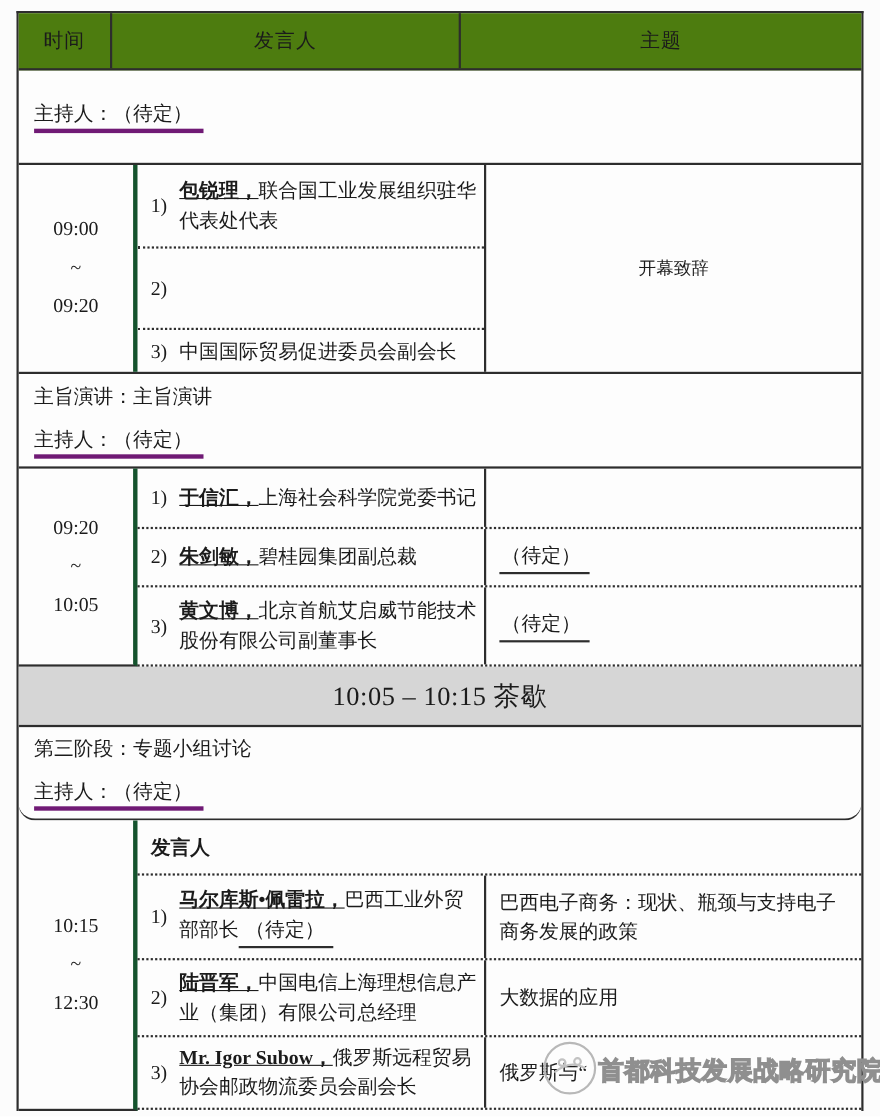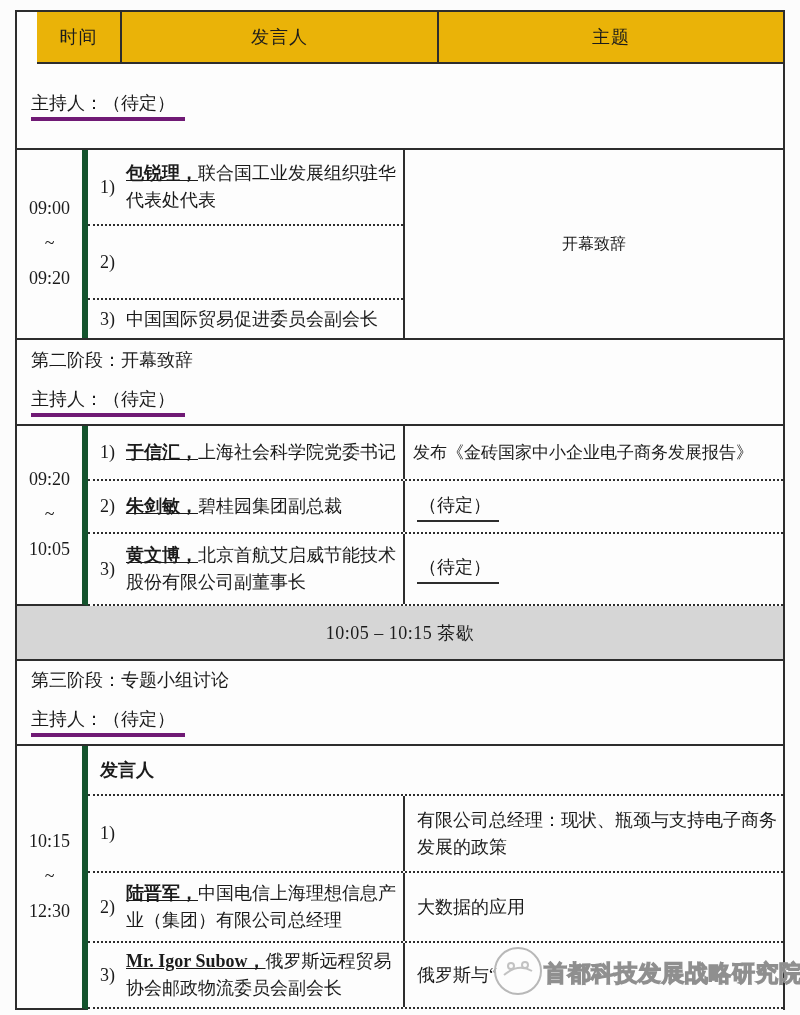--- a/index.html
+++ b/index.html
@@ -16,43 +16,43 @@
     position: absolute; left: 15px; top: 10px;
     width: 770px;
     border: 2px solid #2d2d2d;
     border-bottom: none;
     background: #fdfdfd;
   }
   .row { display: flex; }
   .bbs { border-bottom: 2px solid #2d2d2d; }
 
   
-  .header-row { height: 52px; background: #eab308; margin-left: 20px; }
+  .header-row { height: 52px; background: #4d7c0f; }
   .hcell { display:flex; align-items:center; justify-content:center; font-size:18px; letter-spacing:1px; }
   .c-time { width: 85px; border-right: 2px solid #2d2d2d; }
   .c-speaker { width: 317px; border-right: 2px solid #2d2d2d; }
   .c-topic { flex: 1; }
 
   
   .section-row {
     flex-direction: column; justify-content: center;
     gap: 15px; padding: 8px 14px; font-size: 18px;
   }
-  .sec1 { height: 86px; } .sec2 { height: 86px; } .sec3 { height: 85px; }
+  .sec1 { height: 86px; } .sec2 { height: 86px; } .sec3 { height: 85px; border-radius: 15px; }
   .host-line .uline-host {
     display:inline-block;
     border-bottom: 4px solid #701a75;
     padding: 0 10px 2px 0;
   }
 
   
   .block { display: flex; }
   .b1 { height: 190px; } .b2 { height: 180px; } .b3 { height: 264px; }
   .time-cell {
-    width: 71px; border-right: 6px solid #14532d;
+    width: 108px; border-right: 4px solid #14532d;
     display:flex; flex-direction:column; align-items:center; justify-content:center;
     gap: 15px; font-size: 18px; line-height: 1.1; flex: none;
   }
   .time-cell.solid-bottom { border-bottom: 2px solid #2d2d2d; }
 
   .spk-stack { width: 317px; border-right: 2px solid #2d2d2d; display:flex; flex-direction:column; }
   .spk {
     display:flex; align-items:center;
     padding: 4px 6px 4px 12px; font-size: 18px; line-height: 1.5;
   }
@@ -95,21 +95,21 @@
   .note-uline {
     display:inline-block;
     border-bottom: 2px solid #2d2d2d;
     padding: 0 8px 1px 6px;
   }
 
   
   .tea-row {
     height: 55px; background: #d6d6d6;
     display:flex; align-items:center; justify-content:center;
-    font-size: 18px; letter-spacing: 0.5px;
+    font-size: 24px; letter-spacing: 0.5px;
   }
 
   
   .watermark {
     position: absolute; left: 492px; top: 945px;
     display: flex; align-items: center;
     pointer-events: none;
   }
   .wm-text {
     font-size: 23px; font-weight: bold; white-space: nowrap;
@@ -150,39 +150,36 @@
         </div>
         <div class="spk s1c">
           <span class="num">3)</span>
           <span class="stext"><span>中国国际贸易促进委员会副会长</span></span>
         </div>
       </div>
       <div class="topic-merged">开幕致辞</div>
     </div>
 
     <div class="row section-row sec2 bbs">
-      <div>第二阶段：开幕致辞</div>
+      <div>主旨演讲：主旨演讲</div>
       <div class="host-line"><span class="uline-host">主持人：（待定）</span></div>
     </div>
 
     <div class="block b2">
       <div class="time-cell solid-bottom">
         <span>09:20</span>
         <span>~</span>
         <span>10:05</span>
       </div>
       <div class="rows">
         <div class="brow r2a dotted">
           <div class="bspk">
             <span class="num">1)</span>
             <span class="stext"><span class="name">于信汇，</span><span>上海社会科学院党委书记</span></span>
           </div>
-          <div class="btopic tight">
-              <span>发布《金砖国家中小企业电子商务发展报告》</span>
-            </div>
         </div>
         <div class="brow r2b dotted">
           <div class="bspk">
             <span class="num">2)</span>
             <span class="stext"><span class="name">朱剑敏，</span><span>碧桂园集团副总裁</span></span>
           </div>
           <div class="btopic">
               <span class="uline">（待定）</span>
             </div>
         </div>
@@ -209,23 +206,24 @@
       <div class="time-cell solid-bottom">
         <span>10:15</span>
         <span>~</span>
         <span>12:30</span>
       </div>
       <div class="rows">
         <div class="spk-header r3h dotted">发言人</div>
         <div class="brow r3a dotted">
           <div class="bspk">
             <span class="num">1)</span>
-          </div>
-          <div class="btopic">
-              <span>有限公司总经理：现状、瓶颈与支持电子商务发展的政策</span>
+            <span class="stext"><span class="name">马尔库斯•佩雷拉，</span><span>巴西工业外贸部部长</span><span class="note-uline">（待定）</span></span>
+          </div>
+          <div class="btopic">
+              <span>巴西电子商务：现状、瓶颈与支持电子商务发展的政策</span>
             </div>
         </div>
         <div class="brow r3b dotted">
           <div class="bspk">
             <span class="num">2)</span>
             <span class="stext"><span class="name">陆晋军，</span><span>中国电信上海理想信息产业（集团）有限公司总经理</span></span>
           </div>
           <div class="btopic">
               <span>大数据的应用</span>
             </div>

